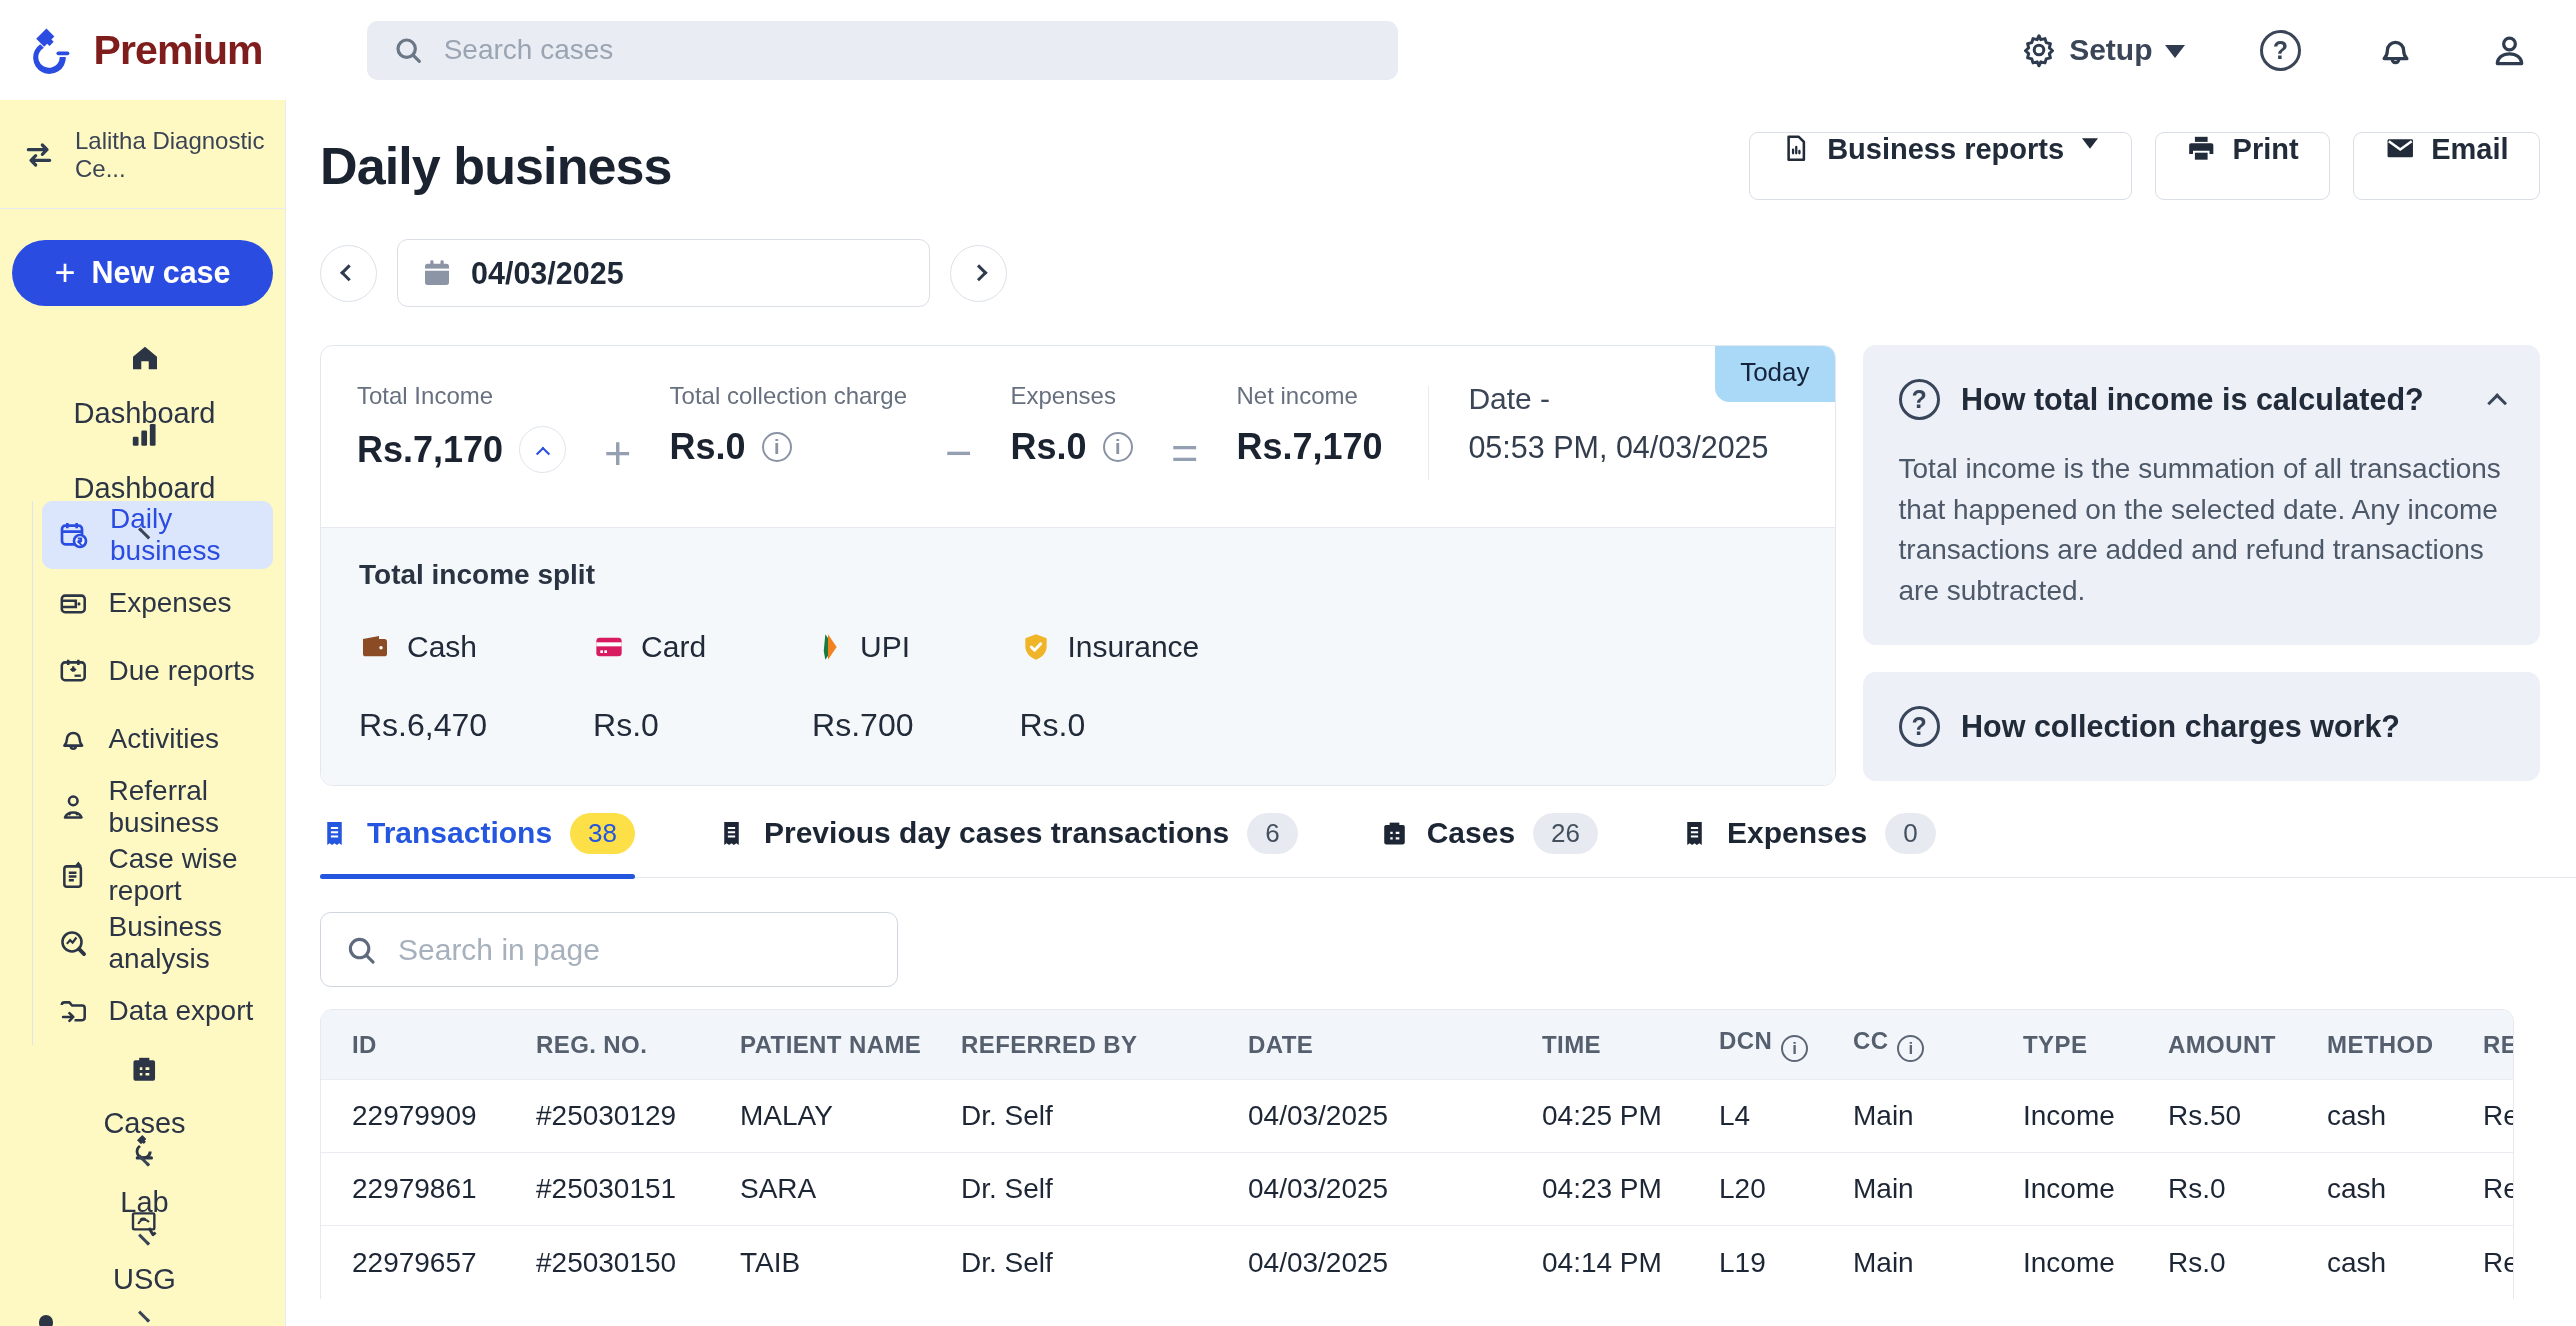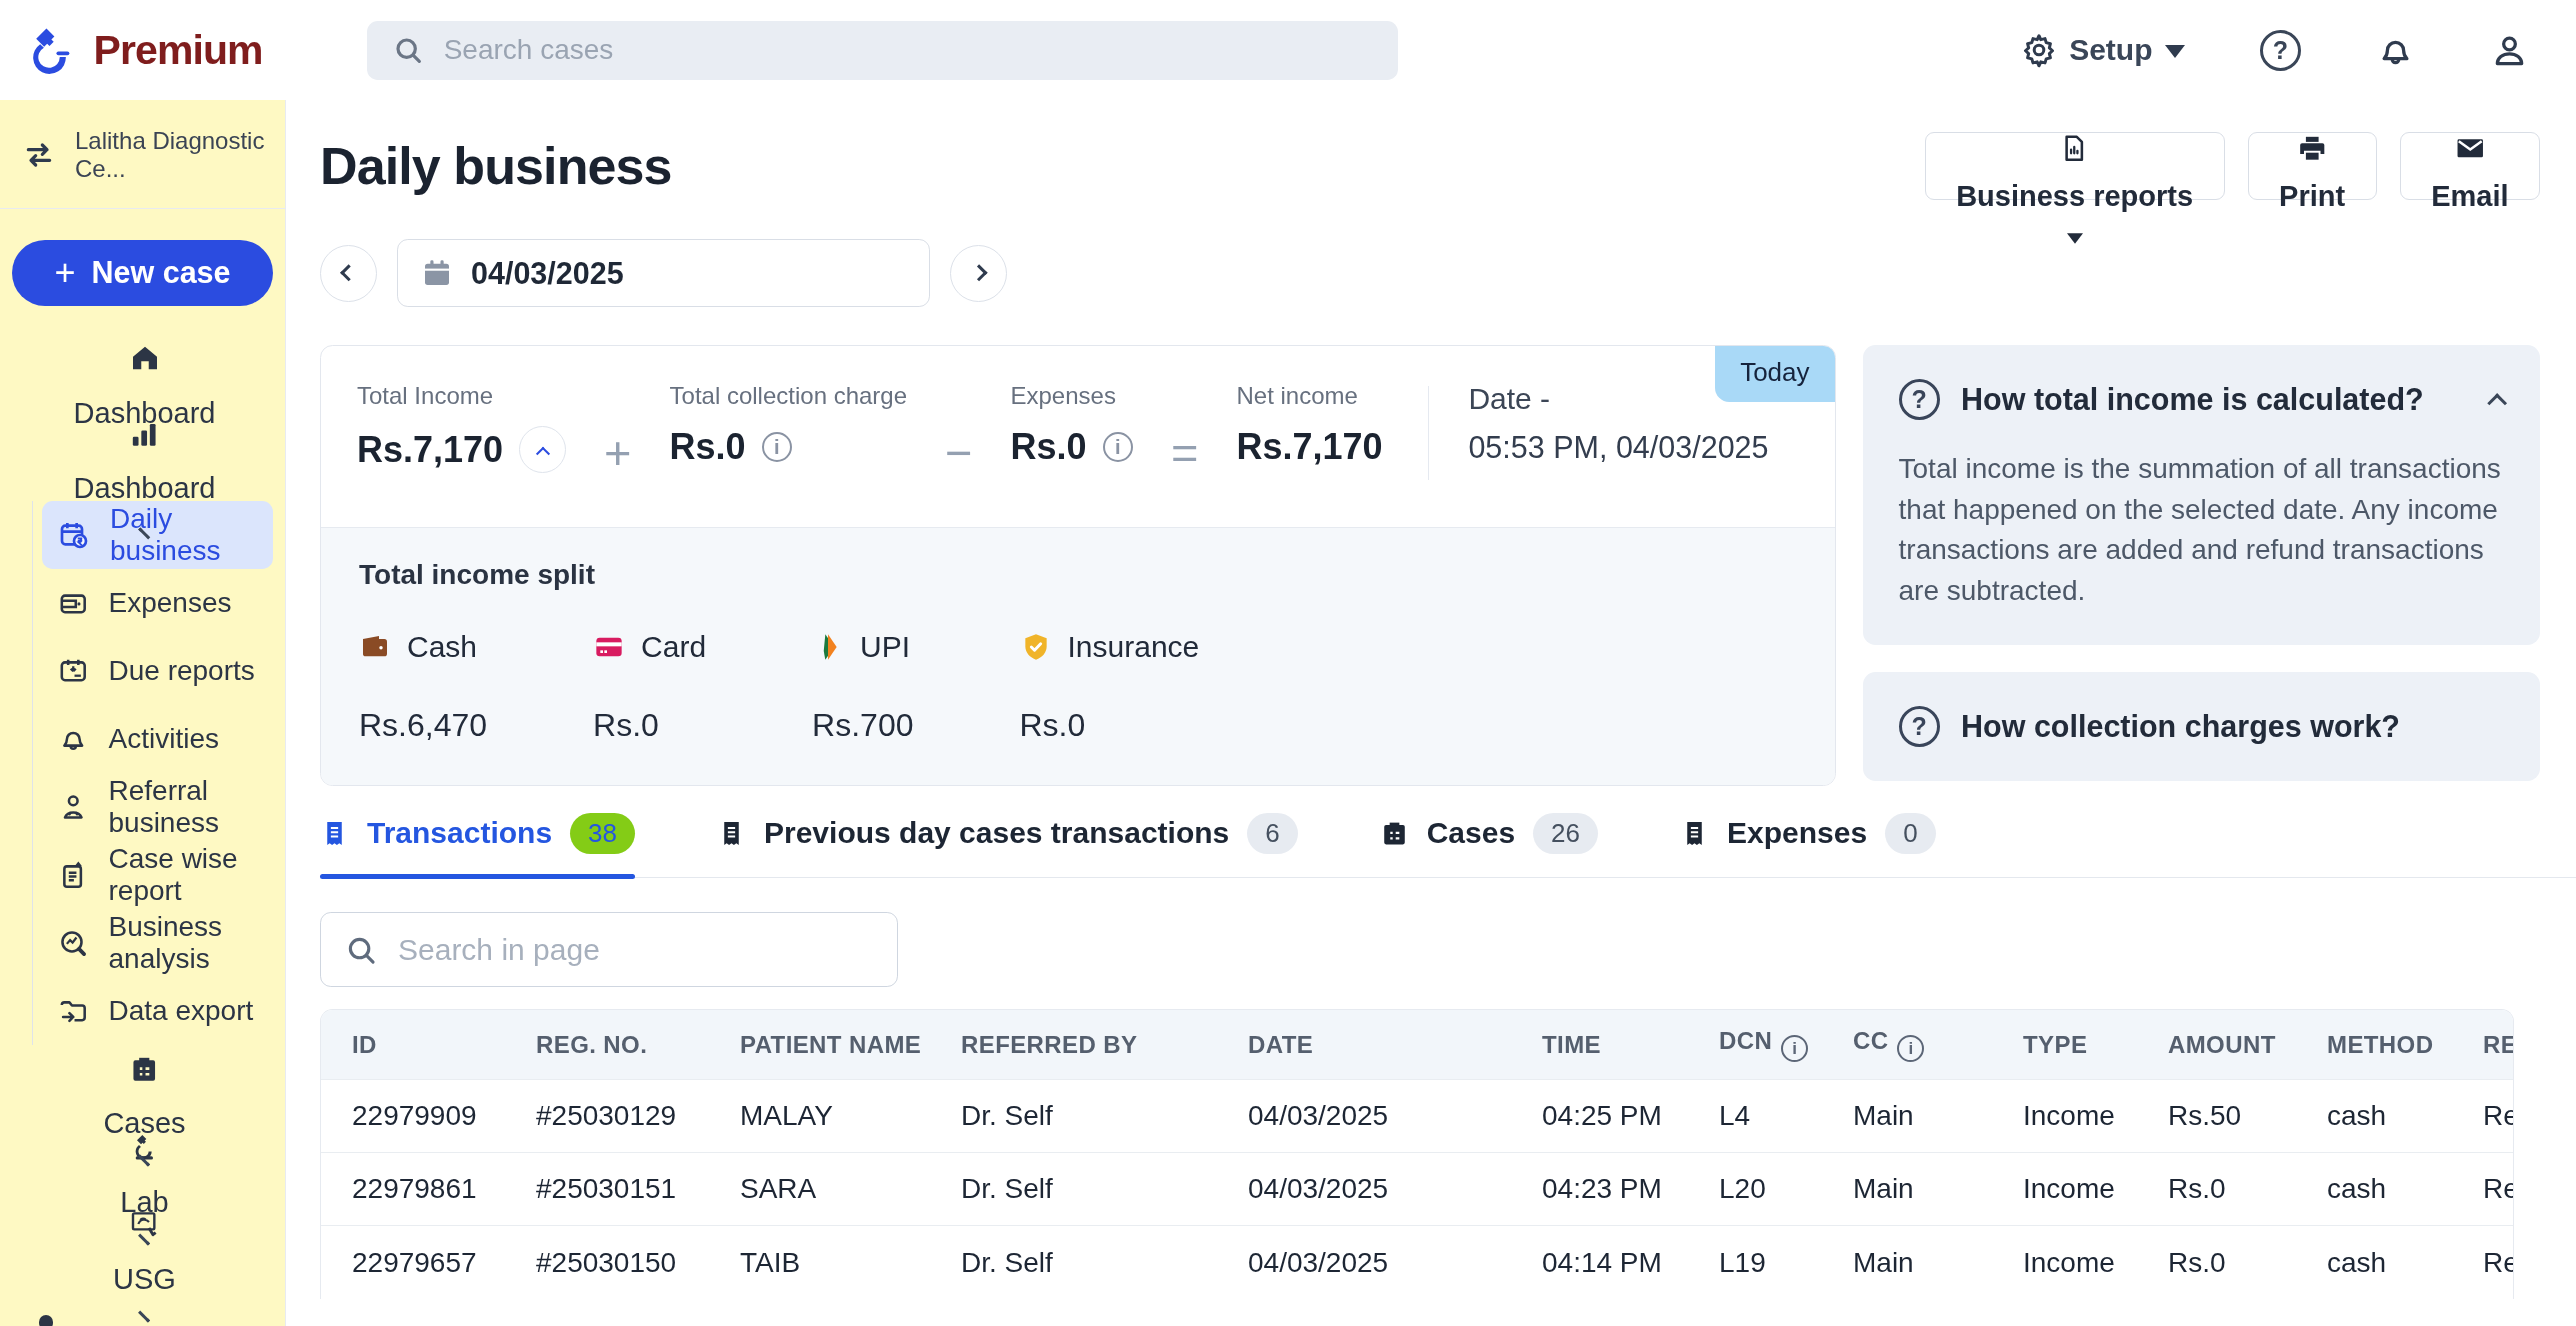--- a/index.html
+++ b/index.html
@@ -49,21 +49,21 @@
   .chev.left { transform:rotate(135deg); }
   .chev.right { transform:rotate(-45deg); }
   .cutoff-dot { position:absolute; left:39px; bottom:-3.6px; width:14.3px; height:14.3px; border-radius:50%; background:#2c3545; }
 
   
   .title-row { display:flex; align-items:center; padding-right:36px; }
   .page-title { font-size:52px; font-weight:700; color:#1b2330; letter-spacing:-0.9px; }
   .title-actions { margin-left:auto; display:flex; gap:23px; }
   .btn {
     height:68px; background:#fff; border:1.8px solid #d9dee6; border-radius:9px; padding:0 30.5px;
-    display:flex; align-items:center; gap:16px; font-size:29px; font-weight:600; color:#222b3a; cursor:pointer;flex-direction:column;
+    display:flex; align-items:flex-start; gap:16px; font-size:29px; font-weight:600; color:#222b3a; cursor:pointer;
   }
   .btn .caret-down { border-top-color:#222b3a; transform:scale(.8); }
 
   .date-row { margin-top:39px; display:flex; align-items:center; gap:20px; }
   .nav-circle { width:57px; height:57px; border-radius:50%; border:1.8px solid #dce1e9; background:#fff; display:flex; align-items:center; justify-content:center; cursor:pointer; }
   .nav-circle .chev { width:11.7px; height:11.7px; border-color:#2f3b4e; }
   .date-box { width:533px; height:68px; border:1.8px solid #d9dee6; border-radius:10.8px; background:#fff; display:flex; align-items:center; gap:18px; padding:0 23px; font-size:30.5px; font-weight:600; color:#1f2836; cursor:pointer; }
 
   
   .content-row { margin-top:38px; display:flex; gap:27px; padding-right:36px; }
@@ -92,21 +92,21 @@
   .faq-head .circle-q { border-color:#39455a; color:#39455a; }
   .faq-title { font-size:30.5px; font-weight:600; color:#222b3a; flex:1; }
   .faq-body { margin-top:29px; font-size:28px; line-height:1.45; color:#4d5868; }
 
   
   .tabs-row { margin-top:27px; display:flex; gap:82px; border-bottom:1.8px solid #e4e8ee; padding-right:36px; }
   .tab { display:flex; align-items:center; gap:18px; padding-bottom:23px; font-size:30px; font-weight:600; color:#1d2634; cursor:pointer; position:relative; }
   .tab .badge { background:#e7ebf1; color:#45505f; font-size:26px; padding:5.4px 18px; border-radius:895px; font-weight:400; }
   .tab.active { color:#2456e0; }
   .tab.active::after { content:""; position:absolute; left:0; right:0; bottom:-1.8px; height:5.4px; background:#2456e0; border-radius:2.7px; }
-  .tab.active .badge { background:#84cc16; color:#2456e0; }
+  .tab.active .badge { background:#fde047; color:#2456e0; }
 
   .page-search { margin-top:34px; width:578px; height:75px; border:1.8px solid #cfd6e0; border-radius:10.8px; background:#fff; display:flex; align-items:center; gap:20px; padding:0 23px; }
   .page-search input { border:0; outline:0; font-size:30px; color:#3c4656; width:100%; font-family:inherit; background:transparent; }
   .page-search input::placeholder { color:#a7b0bd; }
 
   
   .table-wrap { margin-top:21.5px; width:2194px; border:1.8px solid #e6eaf0; border-bottom:0; border-radius:12.5px 12.5px 0 0; overflow:hidden; }
   table { border-collapse:collapse; table-layout:fixed; width:2364px; }
   thead th { background:#f2f6fa; height:70px; text-align:left; font-size:24px; font-weight:600; color:#555f6e; letter-spacing:0.4px; padding-left:31px; white-space:nowrap; }
   thead th .info-i { width:27px; height:27px; font-size:17px; border-color:#5c6677; color:#5c6677; vertical-align:-5.4px; margin-left:9px; }

